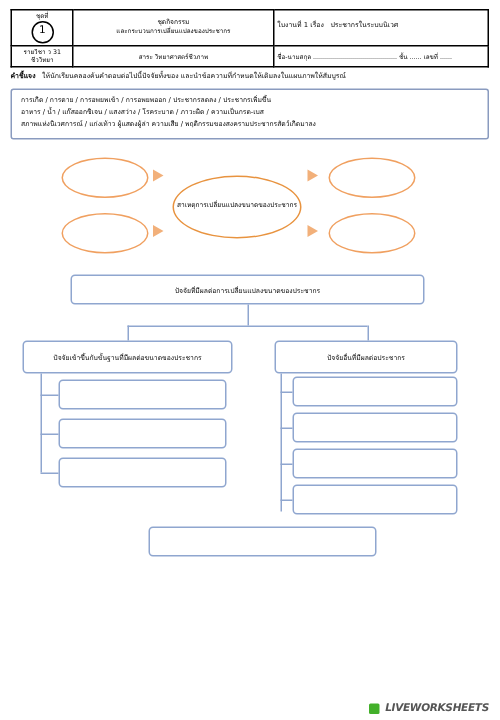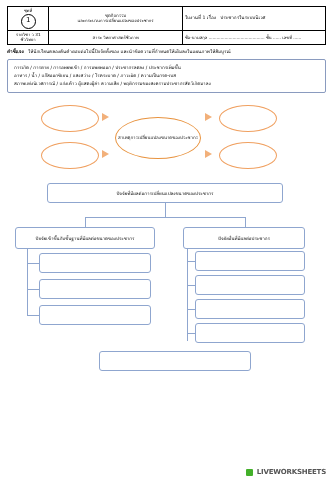--- a/index.html
+++ b/index.html
@@ -110,21 +110,21 @@
     font-size:4.5px;color:#000;text-align:center;padding:0 3px;
   }
   .conn{position:absolute;background:#8fa6cf;}
   .conn.v{width:1px;}
   .conn.h{height:1px;}
 
   
   .footer{
     position:absolute;
     right:7px;bottom:4px;
-    display:flex;align-items:center;gap:2px;
+    display:flex;align-items:center;gap:2px;font-style:italic;
   }
   .lw-mark{
     display:flex;align-items:center;
   }
   .lw-sq{
     width:7px;height:7px;background:#43b02a;border-radius:1px;
     display:inline-block;margin-right:2px;
   }
   .lw-text{
     font-size:7px;font-weight:bold;color:#555;letter-spacing:-0.2px;

